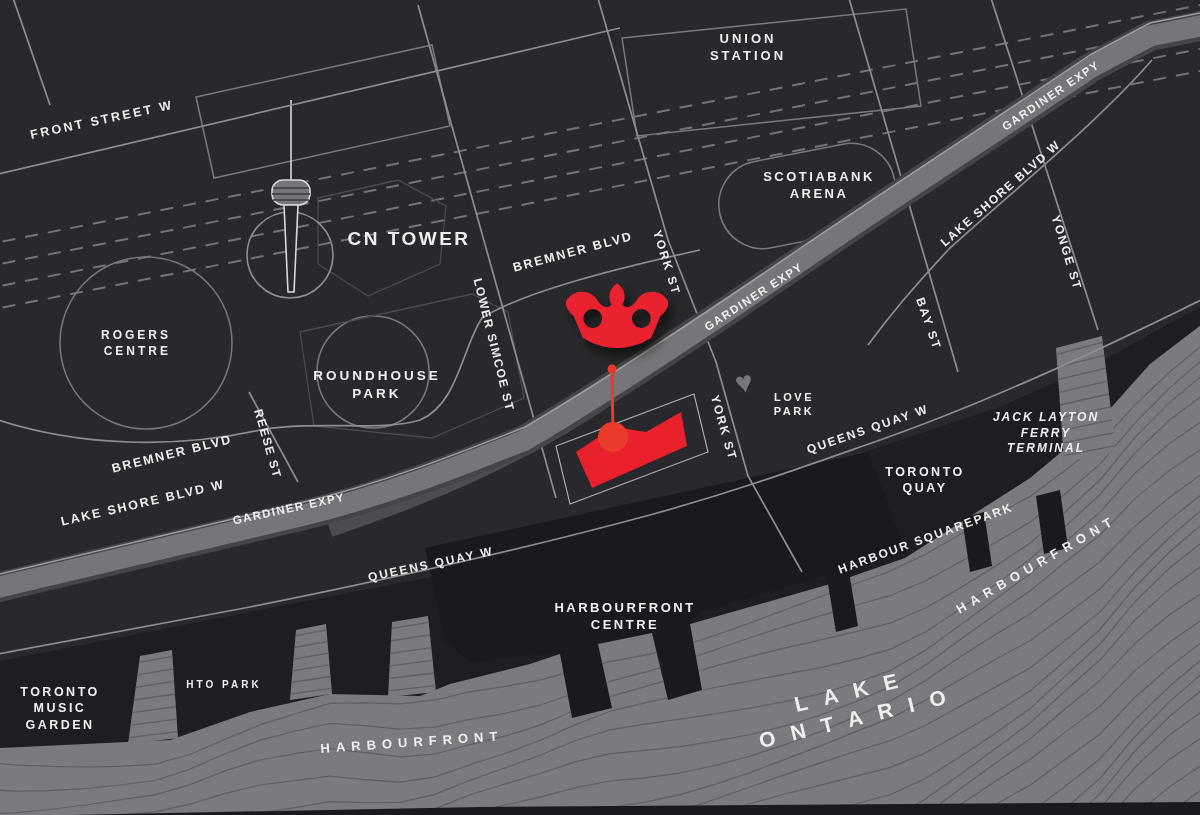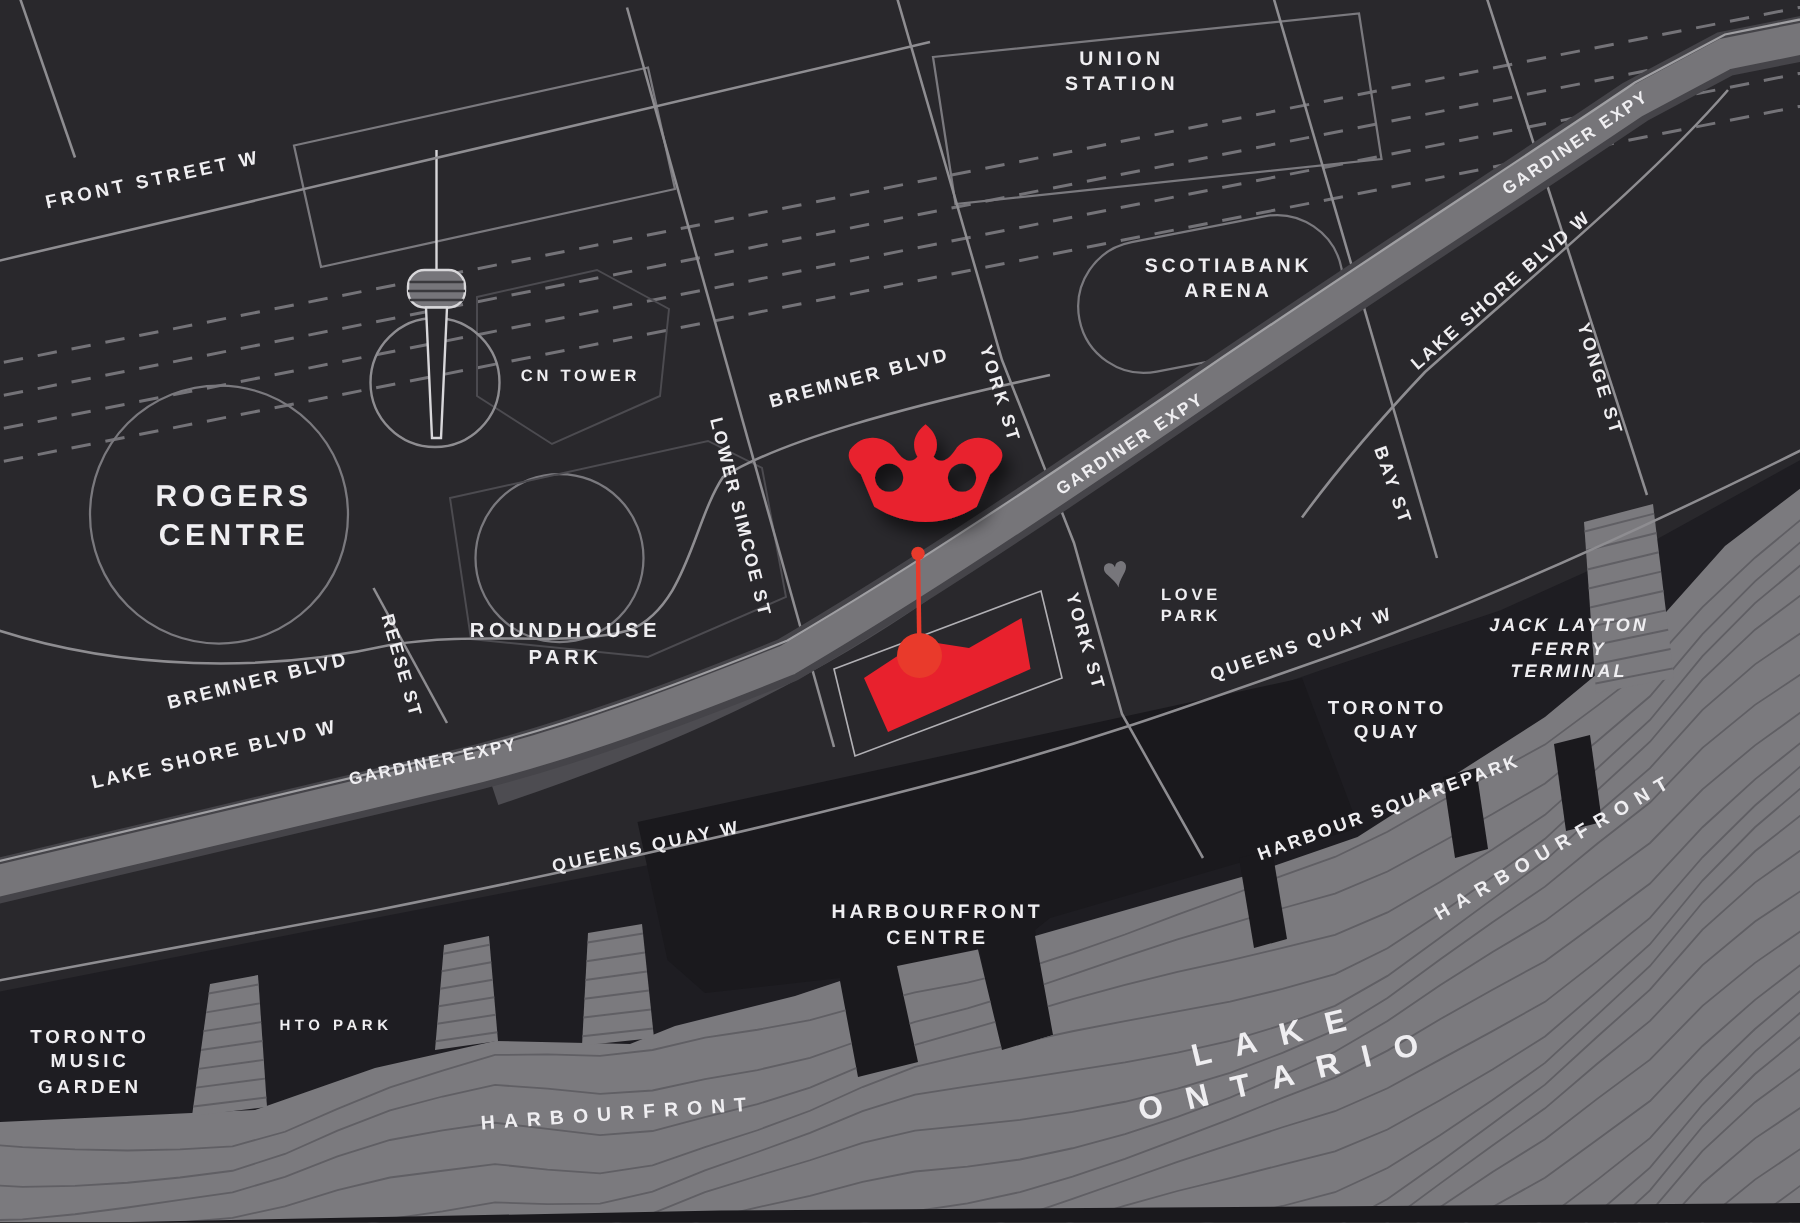--- a/index.html
+++ b/index.html
@@ -179,24 +179,24 @@
 <div id="label-layer">
       <div class="map-label" style="left: 102px; top: 120px; font-size: 12.5px; letter-spacing: 2.5px; transform: translate(-50%, -50%) rotate(-12deg);">FRONT STREET W</div>
       <div class="map-label" style="left: 729px; top: 48px; font-size: 13px; letter-spacing: 3px; transform: translate(-50%, -50%) rotate(0deg); margin-left: 19px;">UNION
 STATION</div>
       <div class="map-label" style="left: 819px; top: 186px; font-size: 13px; letter-spacing: 2.5px; transform: translate(-50%, -50%) rotate(0deg);">SCOTIABANK
 ARENA</div>
       <div class="map-label" style="left: 1051px; top: 96px; font-size: 11.5px; letter-spacing: 1.5px; transform: translate(-50%, -50%) rotate(-34deg);">GARDINER EXPY</div>
       <div class="map-label" style="left: 1001px; top: 194px; font-size: 12px; letter-spacing: 1.5px; transform: translate(-50%, -50%) rotate(-41deg);">LAKE SHORE BLVD W</div>
       <div class="map-label" style="left: 1066px; top: 253px; font-size: 12px; letter-spacing: 2px; transform: translate(-50%, -50%) rotate(73deg);">YONGE ST</div>
       <div class="map-label" style="left: 928px; top: 324px; font-size: 12px; letter-spacing: 2px; transform: translate(-50%, -50%) rotate(71deg);">BAY ST</div>
-      <div class="map-label" style="left: 387px; top: 239px; font-size: 11px; letter-spacing: 2.5px; transform: translate(-50%, -50%) rotate(0deg); margin-top: 12px;">CN TOWER</div>
-      <div class="map-label" style="left: 156px; top: 344px; font-size: 20px; letter-spacing: 3px; transform: translate(-50%, -50%) rotate(0deg);">ROGERS
+      <div class="map-label" style="left: 409px; top: 239px; font-size: 19px; letter-spacing: 2.5px; transform: translate(-50%, -50%) rotate(0deg);">CN TOWER</div>
+      <div class="map-label" style="left: 136px; top: 344px; font-size: 12px; letter-spacing: 3px; transform: translate(-50%, -50%) rotate(0deg); text-align: right;">ROGERS
 CENTRE</div>
-      <div class="map-label" style="left: 377px; top: 385px; font-size: 13.5px; letter-spacing: 3px; transform: translate(-50%, -50%) rotate(0deg); margin-top: 44px;">ROUNDHOUSE
+      <div class="map-label" style="left: 377px; top: 385px; font-size: 13.5px; letter-spacing: 3px; transform: translate(-50%, -50%) rotate(0deg);">ROUNDHOUSE
 PARK</div>
       <div class="map-label" style="left: 573px; top: 252px; font-size: 12.5px; letter-spacing: 2px; transform: translate(-50%, -50%) rotate(-15deg);">BREMNER BLVD</div>
       <div class="map-label" style="left: 666px; top: 263px; font-size: 12px; letter-spacing: 2px; transform: translate(-50%, -50%) rotate(73deg);">YORK ST</div>
       <div class="map-label" style="left: 493px; top: 345px; font-size: 12px; letter-spacing: 1.5px; transform: translate(-50%, -50%) rotate(76deg);">LOWER SIMCOE ST</div>
       <div class="map-label" style="left: 172px; top: 454px; font-size: 12.5px; letter-spacing: 2px; transform: translate(-50%, -50%) rotate(-14deg);">BREMNER BLVD</div>
       <div class="map-label" style="left: 267px; top: 444px; font-size: 12px; letter-spacing: 1.5px; transform: translate(-50%, -50%) rotate(74deg);">REESE ST</div>
       <div class="map-label" style="left: 143px; top: 503px; font-size: 12.5px; letter-spacing: 2px; transform: translate(-50%, -50%) rotate(-13deg);">LAKE SHORE BLVD W</div>
       <div class="map-label" style="left: 289px; top: 509px; font-size: 11.5px; letter-spacing: 1.5px; transform: translate(-50%, -50%) rotate(-12deg);">GARDINER EXPY</div>
       <div class="map-label" style="left: 754px; top: 297px; font-size: 11.5px; letter-spacing: 1.5px; transform: translate(-50%, -50%) rotate(-33deg);">GARDINER EXPY</div>
       <div class="map-label" style="left: 431px; top: 565px; font-size: 12px; letter-spacing: 2px; transform: translate(-50%, -50%) rotate(-12deg);">QUEENS QUAY W</div>

